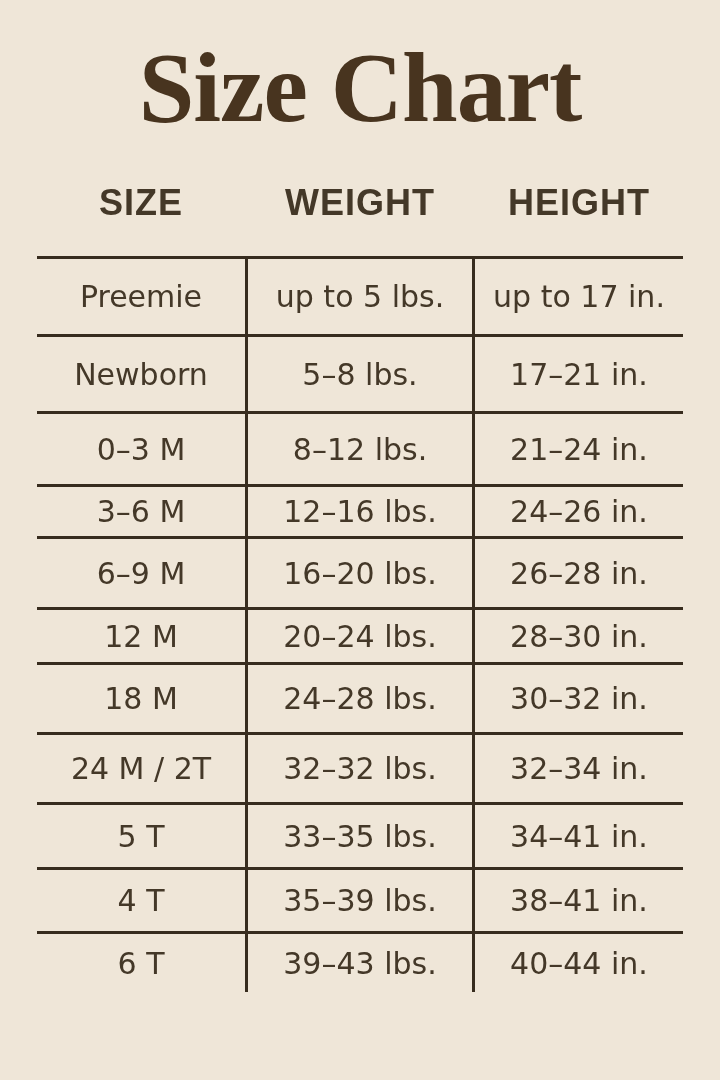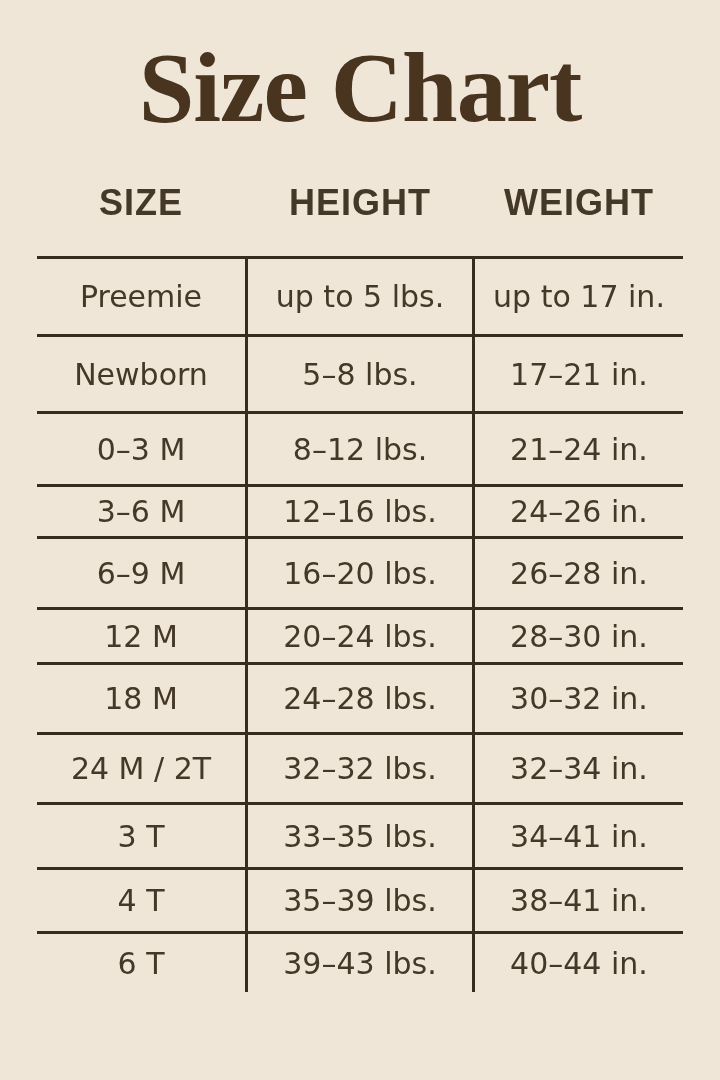--- a/index.html
+++ b/index.html
@@ -73,22 +73,22 @@
 </style>
 </head>
 <body>
 
 <div class="canvas">
 
   <h1 class="title">Size Chart</h1>
 
   <div class="header-row">
     <div class="hcell">SIZE</div>
+    <div class="hcell">WEIGHT</div>
     <div class="hcell">HEIGHT</div>
-    <div class="hcell">WEIGHT</div>
   </div>
 
   <div class="table">
     <div class="t-row">
       <div class="cell c1">Preemie</div>
       <div class="cell c2">up to 5 lbs.</div>
       <div class="cell c3">up to 17 in.</div>
     </div>
     <div class="t-row">
       <div class="cell c1">Newborn</div>
@@ -119,21 +119,21 @@
       <div class="cell c1">18 M</div>
       <div class="cell c2">24–28 lbs.</div>
       <div class="cell c3">30–32 in.</div>
     </div>
     <div class="t-row">
       <div class="cell c1">24 M / 2T</div>
       <div class="cell c2">32–32 lbs.</div>
       <div class="cell c3">32–34 in.</div>
     </div>
     <div class="t-row">
-      <div class="cell c1">3 T</div>
+      <div class="cell c1">5 T</div>
       <div class="cell c2">33–35 lbs.</div>
       <div class="cell c3">34–41 in.</div>
     </div>
     <div class="t-row">
       <div class="cell c1">4 T</div>
       <div class="cell c2">35–39 lbs.</div>
       <div class="cell c3">38–41 in.</div>
     </div>
     <div class="t-row">
       <div class="cell c1">6 T</div>

